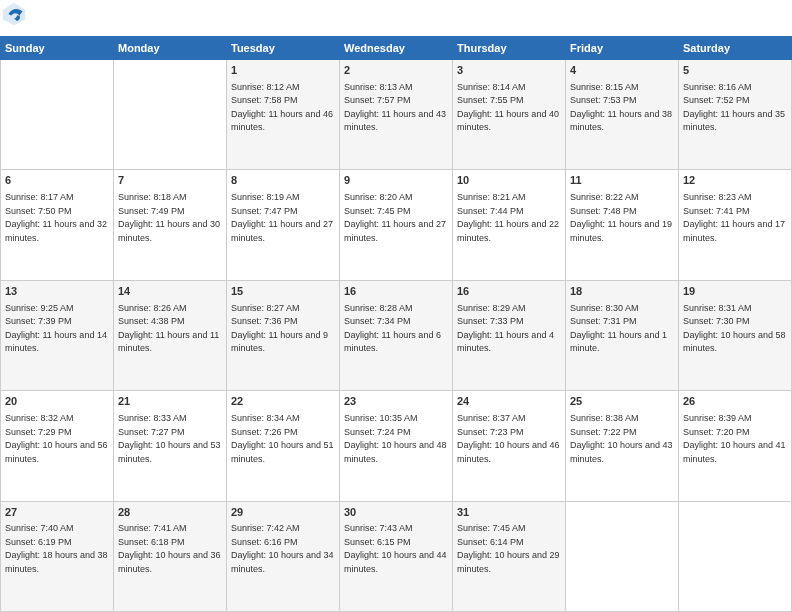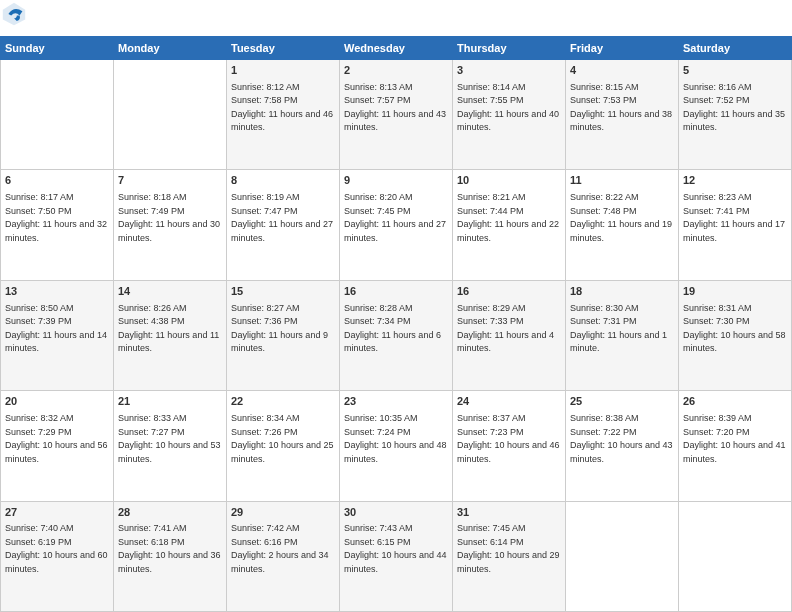--- a/index.html
+++ b/index.html
@@ -142,41 +142,41 @@
         <tr>
           <td><span class="day-num">6</span><span class="day-info">Sunrise: 8:17 AM</span><br><span class="day-info">Sunset: 7:50 PM</span><br><span class="day-info">Daylight: 11 hours and 32 minutes.</span></td>
           <td><span class="day-num">7</span><span class="day-info">Sunrise: 8:18 AM</span><br><span class="day-info">Sunset: 7:49 PM</span><br><span class="day-info">Daylight: 11 hours and 30 minutes.</span></td>
           <td><span class="day-num">8</span><span class="day-info">Sunrise: 8:19 AM</span><br><span class="day-info">Sunset: 7:47 PM</span><br><span class="day-info">Daylight: 11 hours and 27 minutes.</span></td>
           <td><span class="day-num">9</span><span class="day-info">Sunrise: 8:20 AM</span><br><span class="day-info">Sunset: 7:45 PM</span><br><span class="day-info">Daylight: 11 hours and 27 minutes.</span></td>
           <td><span class="day-num">10</span><span class="day-info">Sunrise: 8:21 AM</span><br><span class="day-info">Sunset: 7:44 PM</span><br><span class="day-info">Daylight: 11 hours and 22 minutes.</span></td>
           <td><span class="day-num">11</span><span class="day-info">Sunrise: 8:22 AM</span><br><span class="day-info">Sunset: 7:48 PM</span><br><span class="day-info">Daylight: 11 hours and 19 minutes.</span></td>
           <td><span class="day-num">12</span><span class="day-info">Sunrise: 8:23 AM</span><br><span class="day-info">Sunset: 7:41 PM</span><br><span class="day-info">Daylight: 11 hours and 17 minutes.</span></td>
         </tr>
         <tr>
-          <td><span class="day-num">13</span><span class="day-info">Sunrise: 8:50 AM</span><br><span class="day-info">Sunset: 7:39 PM</span><br><span class="day-info">Daylight: 11 hours and 14 minutes.</span></td>
+          <td><span class="day-num">13</span><span class="day-info">Sunrise: 9:25 AM</span><br><span class="day-info">Sunset: 7:39 PM</span><br><span class="day-info">Daylight: 11 hours and 14 minutes.</span></td>
           <td><span class="day-num">14</span><span class="day-info">Sunrise: 8:26 AM</span><br><span class="day-info">Sunset: 4:38 PM</span><br><span class="day-info">Daylight: 11 hours and 11 minutes.</span></td>
           <td><span class="day-num">15</span><span class="day-info">Sunrise: 8:27 AM</span><br><span class="day-info">Sunset: 7:36 PM</span><br><span class="day-info">Daylight: 11 hours and 9 minutes.</span></td>
           <td><span class="day-num">16</span><span class="day-info">Sunrise: 8:28 AM</span><br><span class="day-info">Sunset: 7:34 PM</span><br><span class="day-info">Daylight: 11 hours and 6 minutes.</span></td>
           <td><span class="day-num">16</span><span class="day-info">Sunrise: 8:29 AM</span><br><span class="day-info">Sunset: 7:33 PM</span><br><span class="day-info">Daylight: 11 hours and 4 minutes.</span></td>
           <td><span class="day-num">18</span><span class="day-info">Sunrise: 8:30 AM</span><br><span class="day-info">Sunset: 7:31 PM</span><br><span class="day-info">Daylight: 11 hours and 1 minute.</span></td>
           <td><span class="day-num">19</span><span class="day-info">Sunrise: 8:31 AM</span><br><span class="day-info">Sunset: 7:30 PM</span><br><span class="day-info">Daylight: 10 hours and 58 minutes.</span></td>
         </tr>
         <tr>
           <td><span class="day-num">20</span><span class="day-info">Sunrise: 8:32 AM</span><br><span class="day-info">Sunset: 7:29 PM</span><br><span class="day-info">Daylight: 10 hours and 56 minutes.</span></td>
           <td><span class="day-num">21</span><span class="day-info">Sunrise: 8:33 AM</span><br><span class="day-info">Sunset: 7:27 PM</span><br><span class="day-info">Daylight: 10 hours and 53 minutes.</span></td>
-          <td><span class="day-num">22</span><span class="day-info">Sunrise: 8:34 AM</span><br><span class="day-info">Sunset: 7:26 PM</span><br><span class="day-info">Daylight: 10 hours and 25 minutes.</span></td>
+          <td><span class="day-num">22</span><span class="day-info">Sunrise: 8:34 AM</span><br><span class="day-info">Sunset: 7:26 PM</span><br><span class="day-info">Daylight: 10 hours and 51 minutes.</span></td>
           <td><span class="day-num">23</span><span class="day-info">Sunrise: 10:35 AM</span><br><span class="day-info">Sunset: 7:24 PM</span><br><span class="day-info">Daylight: 10 hours and 48 minutes.</span></td>
           <td><span class="day-num">24</span><span class="day-info">Sunrise: 8:37 AM</span><br><span class="day-info">Sunset: 7:23 PM</span><br><span class="day-info">Daylight: 10 hours and 46 minutes.</span></td>
           <td><span class="day-num">25</span><span class="day-info">Sunrise: 8:38 AM</span><br><span class="day-info">Sunset: 7:22 PM</span><br><span class="day-info">Daylight: 10 hours and 43 minutes.</span></td>
           <td><span class="day-num">26</span><span class="day-info">Sunrise: 8:39 AM</span><br><span class="day-info">Sunset: 7:20 PM</span><br><span class="day-info">Daylight: 10 hours and 41 minutes.</span></td>
         </tr>
         <tr>
-          <td><span class="day-num">27</span><span class="day-info">Sunrise: 7:40 AM</span><br><span class="day-info">Sunset: 6:19 PM</span><br><span class="day-info">Daylight: 10 hours and 60 minutes.</span></td>
+          <td><span class="day-num">27</span><span class="day-info">Sunrise: 7:40 AM</span><br><span class="day-info">Sunset: 6:19 PM</span><br><span class="day-info">Daylight: 18 hours and 38 minutes.</span></td>
           <td><span class="day-num">28</span><span class="day-info">Sunrise: 7:41 AM</span><br><span class="day-info">Sunset: 6:18 PM</span><br><span class="day-info">Daylight: 10 hours and 36 minutes.</span></td>
-          <td><span class="day-num">29</span><span class="day-info">Sunrise: 7:42 AM</span><br><span class="day-info">Sunset: 6:16 PM</span><br><span class="day-info">Daylight: 2 hours and 34 minutes.</span></td>
+          <td><span class="day-num">29</span><span class="day-info">Sunrise: 7:42 AM</span><br><span class="day-info">Sunset: 6:16 PM</span><br><span class="day-info">Daylight: 10 hours and 34 minutes.</span></td>
           <td><span class="day-num">30</span><span class="day-info">Sunrise: 7:43 AM</span><br><span class="day-info">Sunset: 6:15 PM</span><br><span class="day-info">Daylight: 10 hours and 44 minutes.</span></td>
           <td><span class="day-num">31</span><span class="day-info">Sunrise: 7:45 AM</span><br><span class="day-info">Sunset: 6:14 PM</span><br><span class="day-info">Daylight: 10 hours and 29 minutes.</span></td>
           <td class="empty-cell"></td>
           <td class="empty-cell"></td>
         </tr>
       </tbody>
   </table>
 </div>
 
 </body></html>

